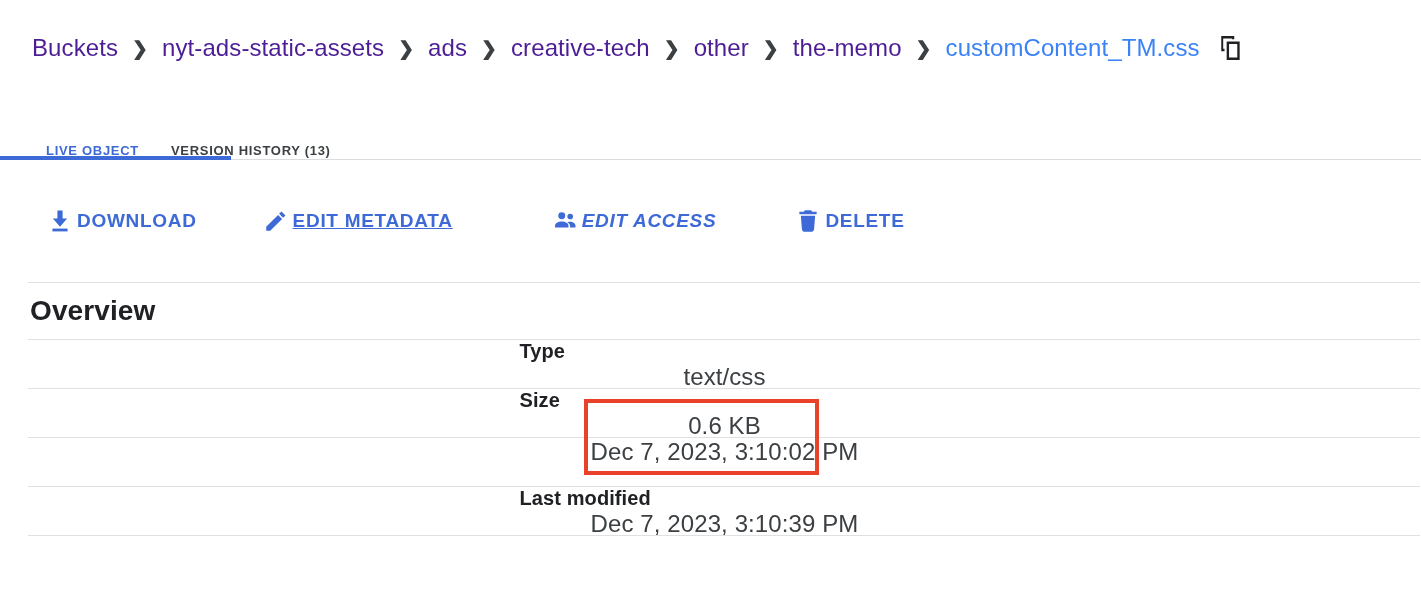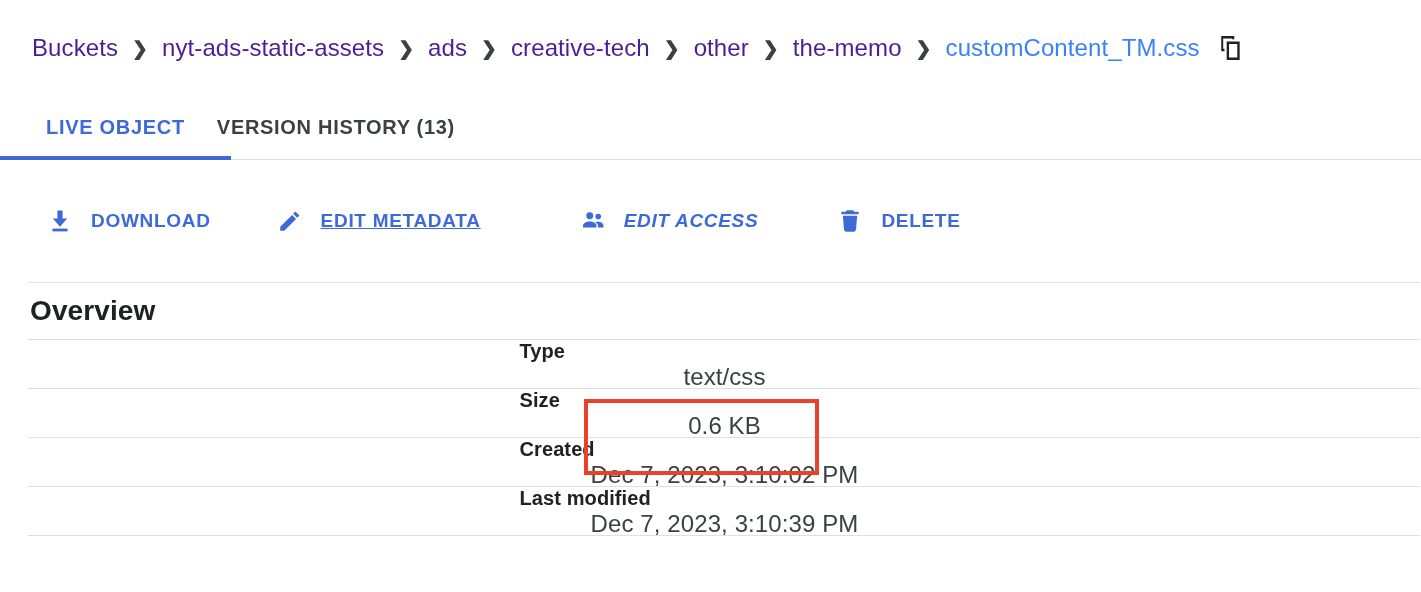--- a/index.html
+++ b/index.html
@@ -55,28 +55,28 @@
     height: 64px;
   }
   .tabs {
     display: flex;
     align-items: center;
     height: 62px;
     padding-left: 30px;
     box-sizing: border-box;
   }
   .tab {
-    font-size: 20px;
+    font-size: 13px;
     font-weight: bold;
     letter-spacing: 0.7px;
     color: #3c4043;
     padding: 0 16px;
     height: 62px;
     display: flex;
-    align-items: center;
+    align-items: flex-end;
     box-sizing: border-box;
   }
   .tab.active {
     color: #3d6ad6;
   }
   .tabs-underline-gray {
     position: absolute;
     left: 0;
     right: 0;
     bottom: 0;
@@ -103,21 +103,21 @@
   }
   .action {
     display: flex;
     align-items: center;
     color: #3d6ad6;
     font-size: 19px;
     font-weight: bold;
     letter-spacing: 0.7px;
     white-space: nowrap;
   }
-  .action .lbl { margin-left: 18px; }
+  .action .lbl { margin-left: 4px; }
   .action.download { margin-right: 66px; }
   .action.edit-metadata { margin-right: 99px; text-decoration: underline; }
   .action.edit-access { margin-right: 79px; font-style: italic; }
   .action svg { display: block; }
 
   .highlight-box {
     position: absolute;
     left: 584px;
     top: 239px;
     width: 235px;
@@ -260,21 +260,20 @@
   </div>
 
   <div class="rule"></div>
   <div class="row">
     <div class="key">Size</div>
     <div class="val">0.6 KB</div>
   </div>
 
   <div class="rule"></div>
   <div class="row">
-    <div class="key">Created</div>
     <div class="val">Dec 7, 2023, 3:10:02 PM</div>
   </div>
 
   <div class="rule"></div>
   <div class="row">
     <div class="key">Last modified</div>
     <div class="val">Dec 7, 2023, 3:10:39 PM</div>
   </div>
 
   <div class="rule"></div>

